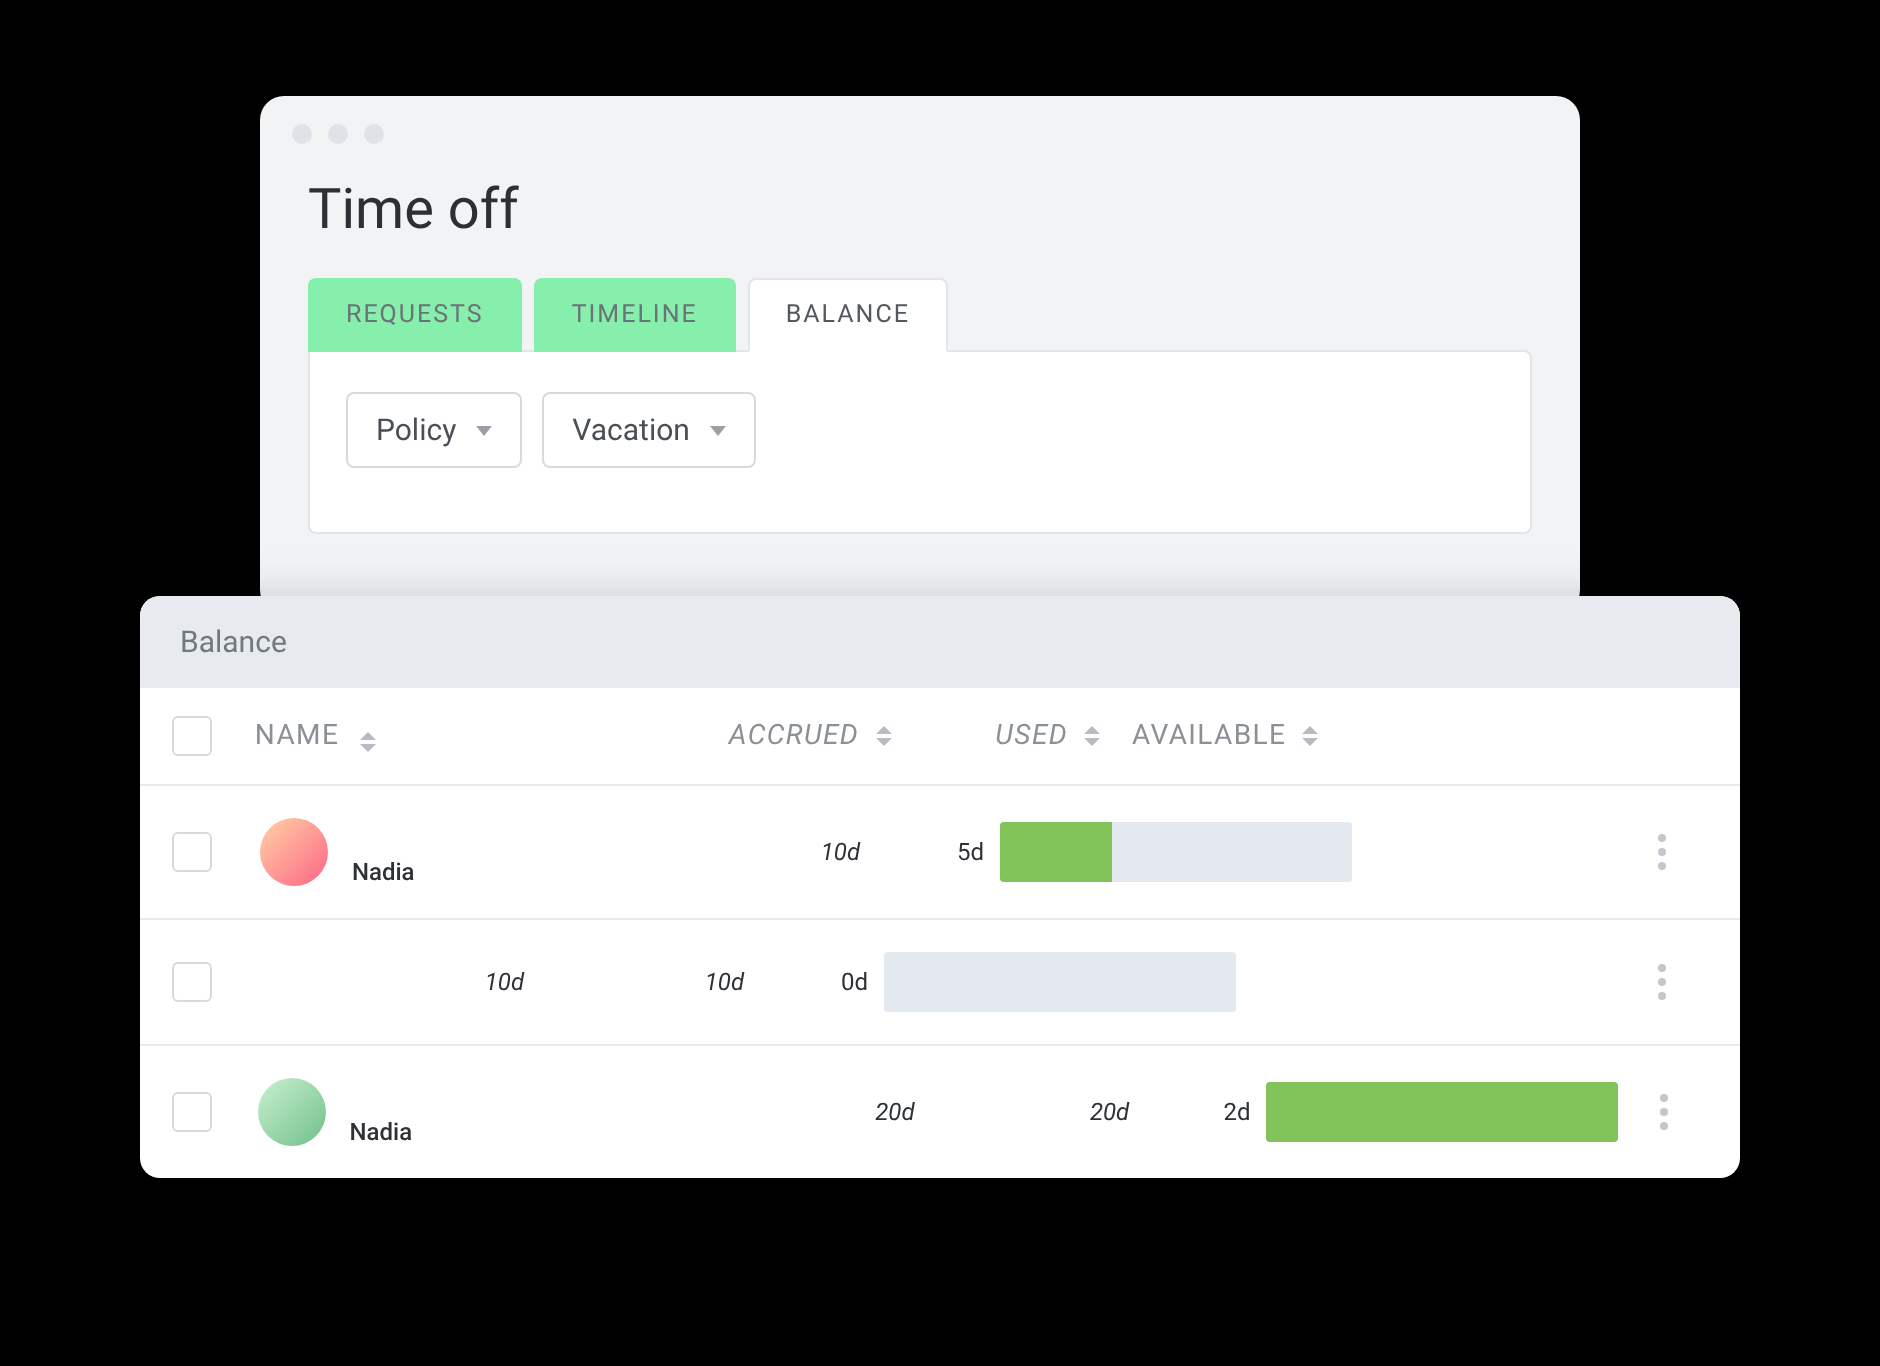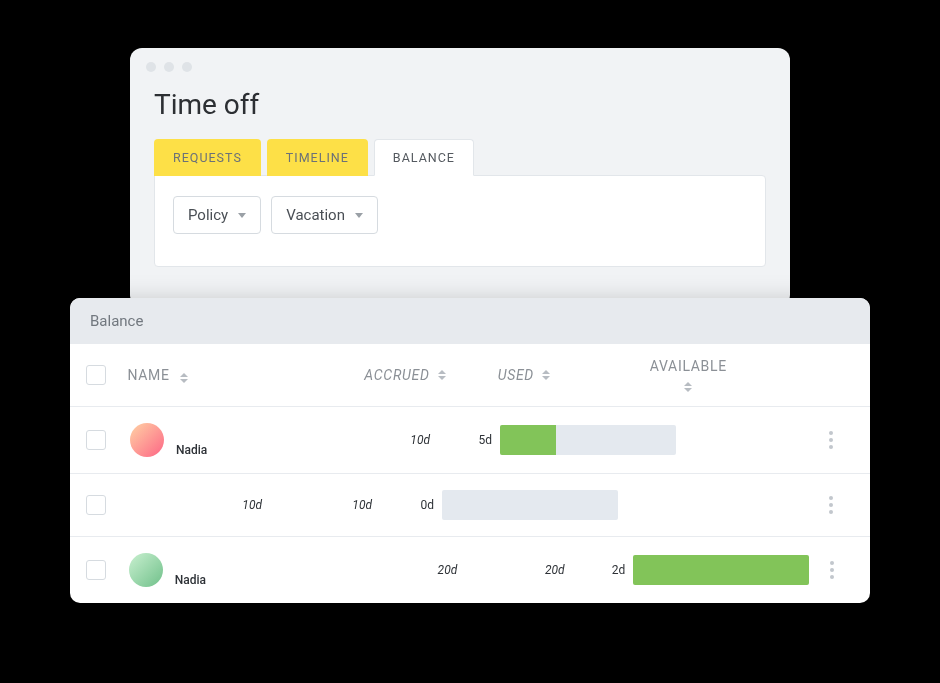--- a/index.html
+++ b/index.html
@@ -38,21 +38,21 @@
     font-weight: 400;
     color: #2c2f33;
     padding: 6px 24px 18px 24px;
   }
   .tabs {
     display: flex;
     padding: 0 24px;
     gap: 6px;
   }
   .tab {
-    background: #fde047;
+    background: #86efac;
     color: #6b7178;
     font-size: 12.5px;
     letter-spacing: 0.08em;
     padding: 10px 18px;
     border-radius: 4px 4px 0 0;
     cursor: pointer;
     border: 1px solid transparent;
   }
   .tab.active {
     background: #fff;
@@ -112,21 +112,21 @@
     padding: 14px 16px;
     border-bottom: 1px solid #e8ebef;
     color: #8b9096;
     font-size: 14px;
     letter-spacing: 0.05em;
   }
   .col-check { width: 44px; display:flex; align-items:center; }
   .col-name { width: 206px; display:flex; align-items:flex-end; gap:10px; }
   .col-accrued { width: 148px; display:flex; align-items:center; justify-content:flex-end; gap:8px; padding-right:16px;font-style:italic;}
   .col-used { width: 110px; display:flex; align-items:center; justify-content:flex-end; gap:8px; padding-right:16px;font-style:italic;}
-  .col-avail-head { width: 260px; display:flex; align-items:center; justify-content:center; gap:8px;flex-direction:column;}
+  .col-avail-head { width: 260px; display:flex; align-items:center; gap:8px;}
   .col-avail-num { width: 54px; display:flex; align-items:center; justify-content:flex-end; padding-right:8px;}
   .col-bar { flex:1; display:flex; align-items:center; }
   .col-actions { width: 46px; display:flex; align-items:center; justify-content:center; }
 
   .sort-icon {
     display:inline-flex; flex-direction:column; gap:2px;
   }
   .sort-icon .up, .sort-icon .down {
     width:0;height:0;
     border-left:4px solid transparent;

